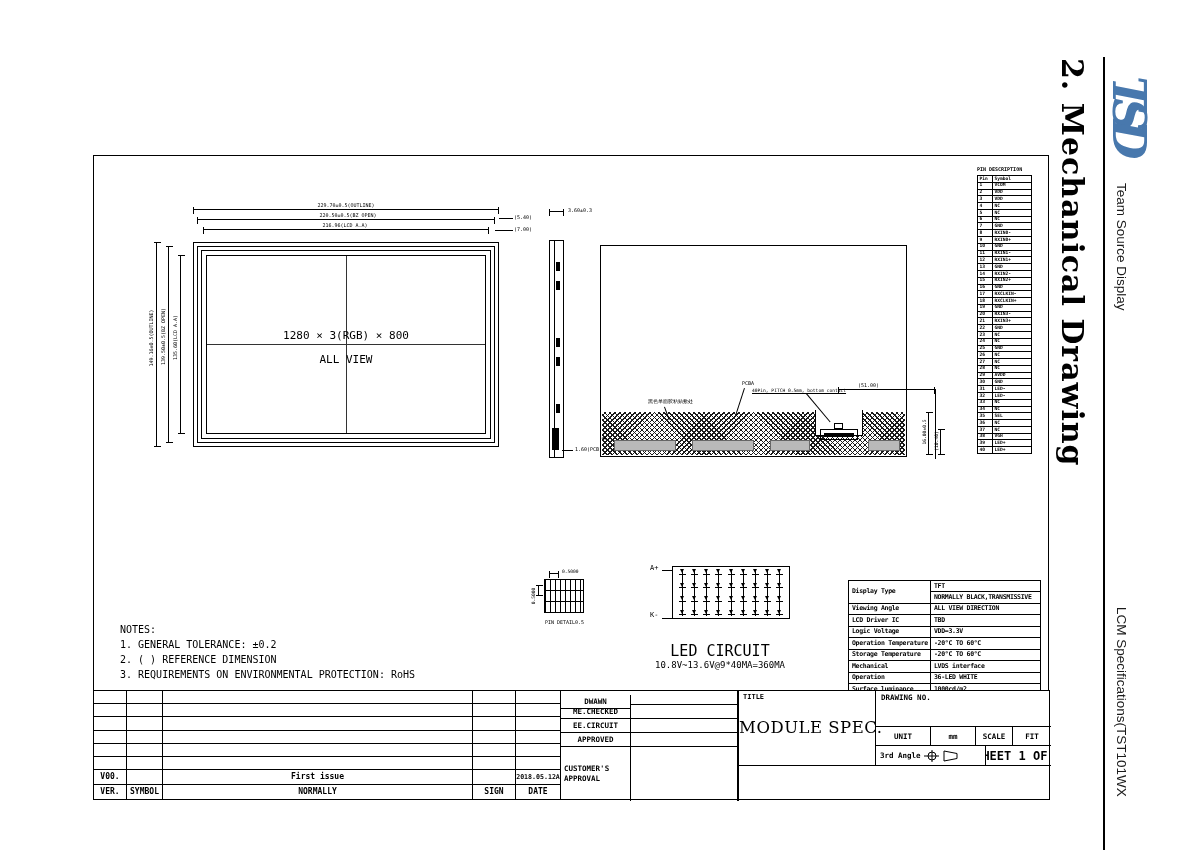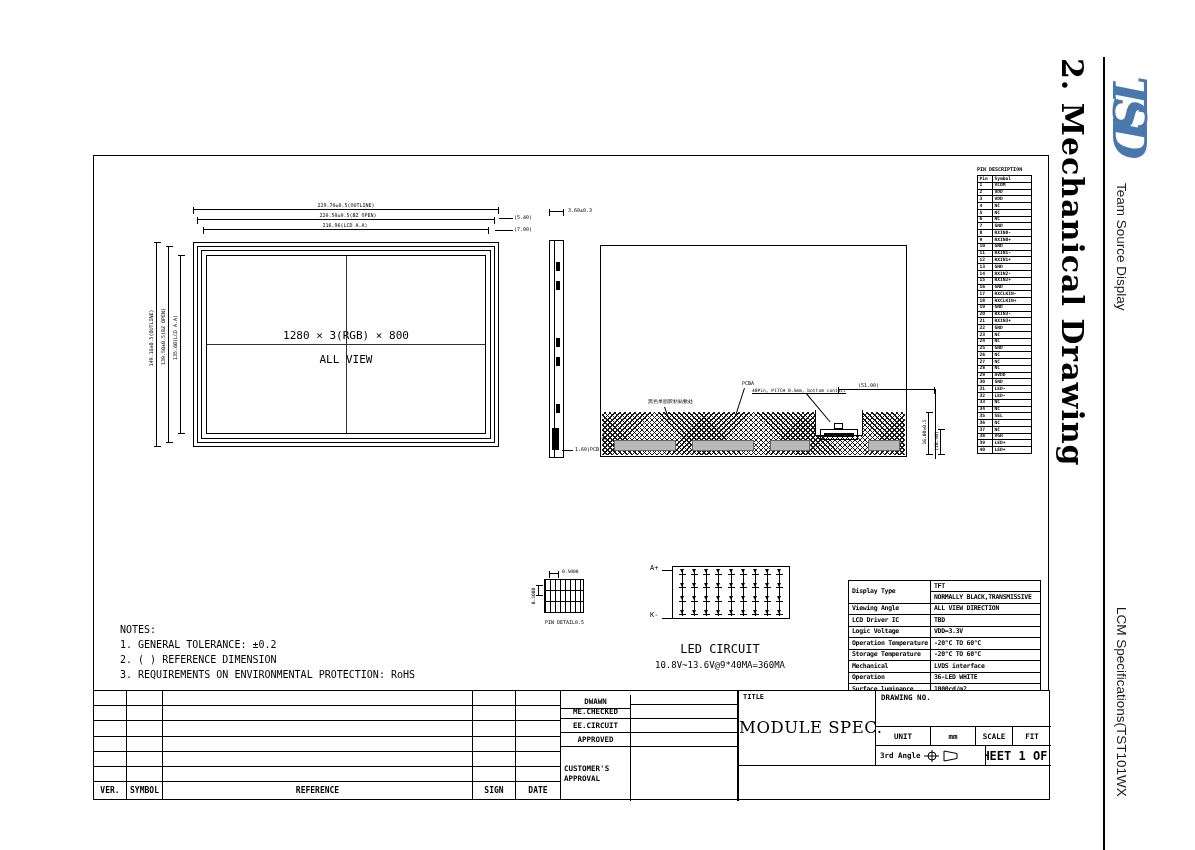--- a/index.html
+++ b/index.html
@@ -424,21 +424,21 @@
         <span class="led"></span>
       </div>
 
       <div class="ledcol">
         <span class="led"></span>
         <span class="led"></span>
         <span class="led"></span>
         <span class="led"></span>
       </div>
     </div>
-  <div class="lbl" style="left:650px;top:643px;width:140px;text-align:center;font-size:12px">LED CIRCUIT</div>
+  <div class="lbl" style="left:650px;top:643px;width:140px;text-align:center;font-size:15px">LED CIRCUIT</div>
   <div class="lbl" style="left:635px;top:661px;width:170px;text-align:center;font-size:9px">10.8V~13.6V@9*40MA=360MA</div>
 
   <div class="lbl" style="left:120px;top:624px;font-size:10px">NOTES:</div>
   <div class="lbl" style="left:120px;top:639px;font-size:10px">1. GENERAL TOLERANCE: ±0.2</div>
   <div class="lbl" style="left:120px;top:654px;font-size:10px">2. (  ) REFERENCE DIMENSION</div>
   <div class="lbl" style="left:120px;top:669px;font-size:10px">3.  REQUIREMENTS ON ENVIRONMENTAL PROTECTION: RoHS</div>
 
   <table class="stable" style="left:848px;top:580px;width:193px">
     <colgroup>
         <col style="width:82px">
@@ -546,24 +546,31 @@
           <td></td>
           <td></td>
         </tr>
       <tr class="er">
           <td></td>
           <td></td>
           <td></td>
           <td></td>
           <td></td>
         </tr>
+      <tr style="height:14px">
+        <td>V00.</td>
+        <td></td>
+        <td>First issue</td>
+        <td></td>
+        <td style="font-size:6.6px">2018.05.12A</td>
+      </tr>
       <tr style="height:15px">
         <td>VER.</td>
         <td>SYMBOL</td>
-        <td>REFERENCE</td>
+        <td>NORMALLY</td>
         <td>SIGN</td>
         <td>DATE</td>
       </tr>
     </tbody>
   </table>
 
   <div id="tblock">
     <div class="cell" style="left:0;top:4px;width:70px;height:14px">DWAWN</div>
     <div class="cell" style="left:0;top:14px;width:70px;height:14px">ME.CHECKED</div>
     <div class="cell" style="left:0;top:28px;width:70px;height:14px">EE.CIRCUIT</div>

